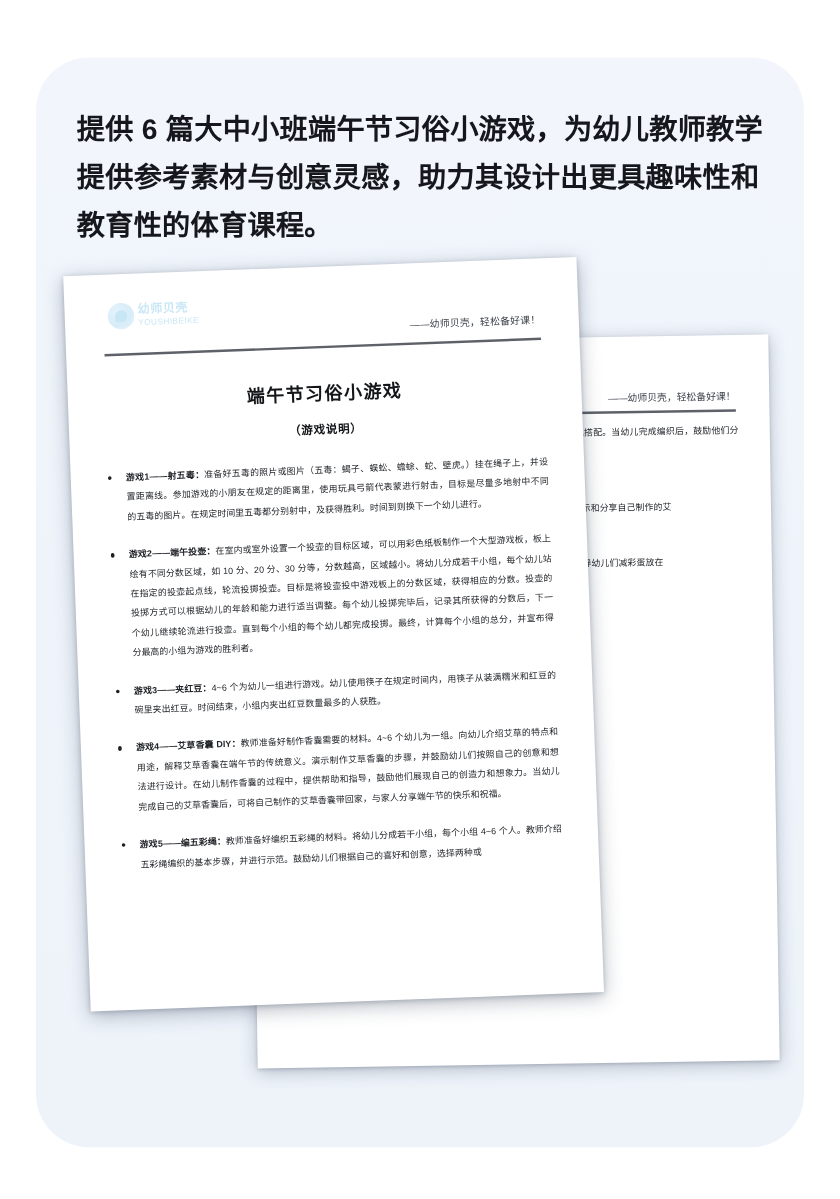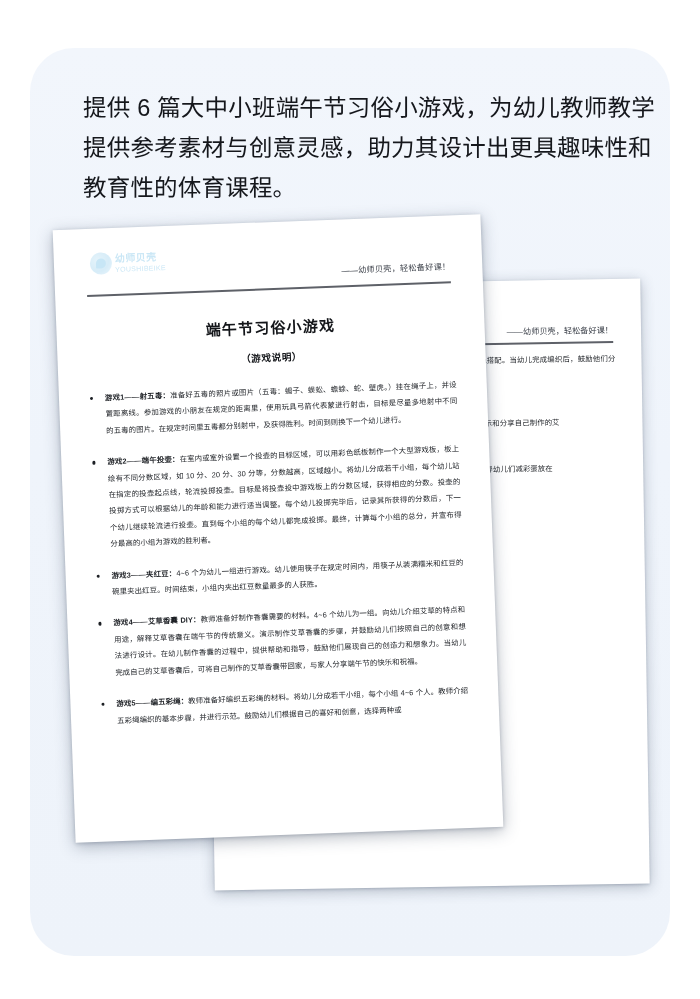--- a/index.html
+++ b/index.html
@@ -31,24 +31,23 @@
   
   .headline {
     position: absolute;
     left: 34px;
     top: 40px;
     width: 576px;
     font-size: 23.5px;
     line-height: 40px;
     letter-spacing: 0.2px;
     color: #15171c;
-    font-weight: 400;
+    font-weight: 700;
     white-space: pre-wrap;
     font-family: "Liberation Sans", "DejaVu Sans", sans-serif;
-    margin-left: 19px;
   }
 
   
   .doc-stack {
     position: absolute;
     left: 0;
     top: 0;
     width: 640px;
     height: 908px;
   }

